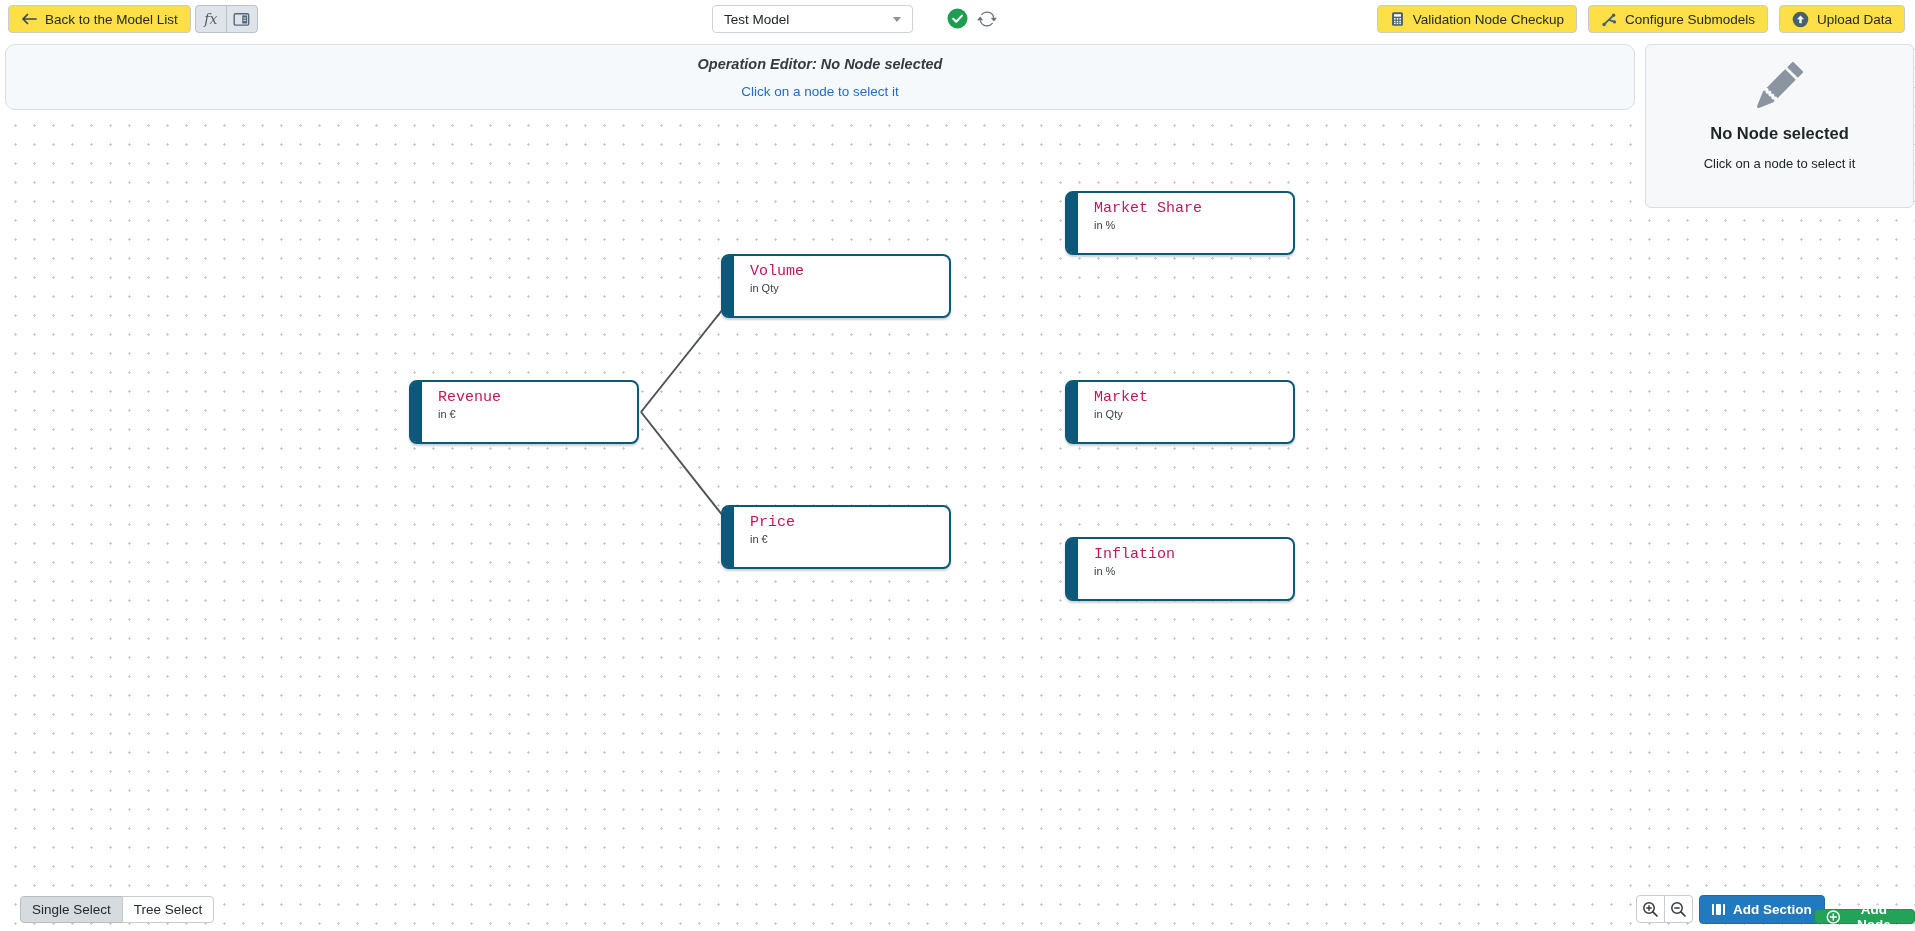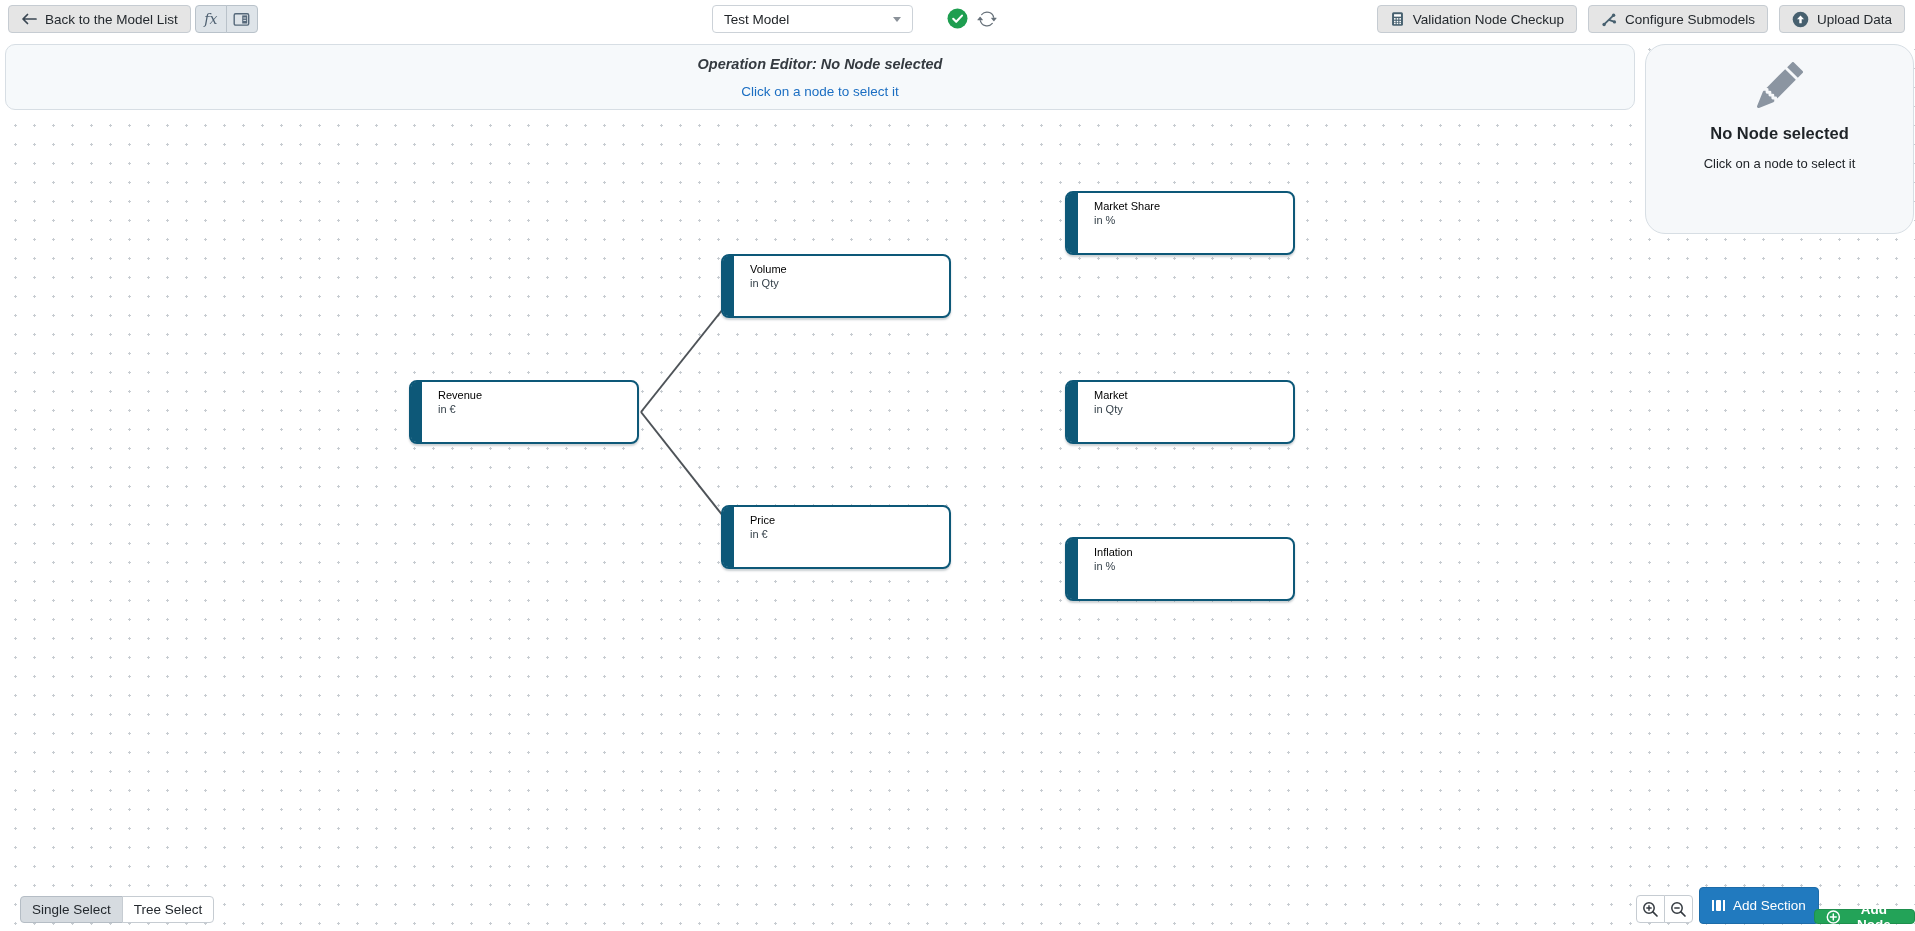--- a/index.html
+++ b/index.html
@@ -4,21 +4,21 @@
 <style>
   * { margin:0; padding:0; box-sizing:border-box; }
   html,body { width:1915px; height:931px; overflow:hidden; background:#fff;
               font-family:"Liberation Sans", sans-serif; color:#212529; }
 
   
   .toolbar { position:absolute; top:0; left:0; right:0; height:38px; background:#fff; z-index:20; }
   .tb-left  { position:absolute; left:8px;  top:5px; display:flex; align-items:center; }
   .tb-right { position:absolute; right:10px; top:5px; display:flex; align-items:center; gap:11px; }
   .tb-btn { height:28px; padding:0 12px; display:inline-flex; align-items:center; gap:8px;
-            background:#e5e5e5; border:1px solid #c6ccd2; border-radius:4px;
+            background:#fde047; border:1px solid #c6ccd2; border-radius:4px;
             font-size:13.5px; color:#24292e; cursor:pointer; white-space:nowrap; }
   .tb-btn svg { flex:0 0 auto; }
   .icon-group { display:inline-flex; margin-left:4px; }
   .icon-btn { width:32px; height:28px; display:inline-flex; align-items:center; justify-content:center;
               background:#dee4e9; border:1px solid #b9c2ca; color:#55687a; cursor:pointer; }
   .icon-btn.first { border-radius:4px 0 0 4px; }
   .icon-btn.last  { border-radius:0 4px 4px 0; margin-left:-1px; }
   .fx-glyph { font-family:"DejaVu Serif", serif; font-style:italic; font-size:14px; color:#4d5f70; }
 
   .model-select { position:absolute; left:712px; top:5px; width:201px; height:28px;
@@ -37,54 +37,54 @@
   .edges { position:absolute; inset:0; z-index:1; pointer-events:none; }
 
   
   .op-editor { position:absolute; left:5px; top:6px; width:1630px; height:66px;
                background:#f6f9fb; border:1px solid #d7dee4; border-radius:10px;
                text-align:center; padding-top:11px; z-index:5; }
   .op-title { font-size:14.5px; font-weight:bold; color:#343a40;font-style:italic; }
   .op-hint  { margin-top:12px; font-size:13.5px; color:#1b6ec2; cursor:pointer; }
 
   
-  .inspector { position:absolute; left:1645px; top:6px; width:269px; height:190px;
-               background:#f6f8fa; border:1px solid #d7dee4; border-radius:20px;
+  .inspector { position:absolute; left:1645px; top:6px; width:269px; height:164px;
+               background:#f6f8fa; border:1px solid #d7dee4; border-radius:6px;
                text-align:center; z-index:5; }
   .inspector .pencil { margin-top:17px; }
   .insp-title { margin-top:12px; font-size:16.5px; font-weight:bold; color:#1f2428; }
   .insp-hint  { margin-top:13px; font-size:13px; color:#212529; }
 
   
   .node { position:absolute; width:230px; height:64px; background:#fff;
           border:2px solid #0d5878; border-radius:8px; z-index:2; cursor:pointer;
           box-shadow:0 2px 2px rgba(50,70,85,.25); }
   .node .bar { position:absolute; left:0; top:0; bottom:0; width:11px; background:#0d5878;
                border-radius:5px 0 0 5px; }
   .node .txt { position:absolute; left:27px; top:7px; }
-  .node-title { font-size:11px; color:#000000; }
+  .node-title { font-size:15px; color:#be185d;font-family:Liberation Mono, monospace; }
   .node-unit  { font-size:11px; color:#36424b; margin-top:2px; }
 
   
   .mode-group { position:absolute; left:20px; bottom:8px; display:inline-flex; z-index:6; }
   .mode-btn { height:27px; padding:0 11px; display:inline-flex; align-items:center;
               font-size:13.5px; color:#24292e; background:#fff; border:1px solid #c6ccd2; cursor:pointer; }
   .mode-btn.active { background:#d6dbe0; border-color:#b5bdc5; border-radius:4px 0 0 4px; }
   .mode-btn.inactive { border-radius:0 4px 4px 0; margin-left:-1px; }
 
   .zoom-group { position:absolute; left:1636px; bottom:8px; display:inline-flex; z-index:6; }
   .zoom-btn { width:29px; height:28px; display:inline-flex; align-items:center; justify-content:center;
               background:#fff; border:1px solid #c6ccd2; cursor:pointer; color:#343a40; }
   .zoom-btn.first { border-radius:4px 0 0 4px; }
   .zoom-btn.last  { border-radius:0 4px 4px 0; margin-left:-1px; }
 
-  .btn-primary { position:absolute; left:1699px; bottom:7px; height:37px; padding:0 12px;
+  .btn-primary { position:absolute; left:1699px; bottom:7px; height:29px; padding:0 12px;
                  display:inline-flex; align-items:center; gap:8px; background:#217abf;
                  border:1px solid #1d6ca9; border-radius:4px; color:#fff; font-size:13.5px;
-                 font-weight:normal; cursor:pointer; z-index:6; }
+                 font-weight:bold; cursor:pointer; z-index:6; }
   .btn-success { position:absolute; left:1814px; bottom:7px; height:15px; padding:0 11px;
                  display:inline-flex; align-items:center; gap:4px; background:#23a358;
                  border:1px solid #1e8f4d; border-radius:4px; color:#fff; font-size:13.5px;
                  font-weight:bold; cursor:pointer; z-index:6; }
   .section-icon { display:inline-flex; align-items:center; gap:2px; }
   .section-icon .b1 { width:2px; height:11px; background:#fff; }
   .section-icon .b2 { width:5px; height:11px; background:#fff; border-radius:1px; }
 </style>
 </head>
 <body>

